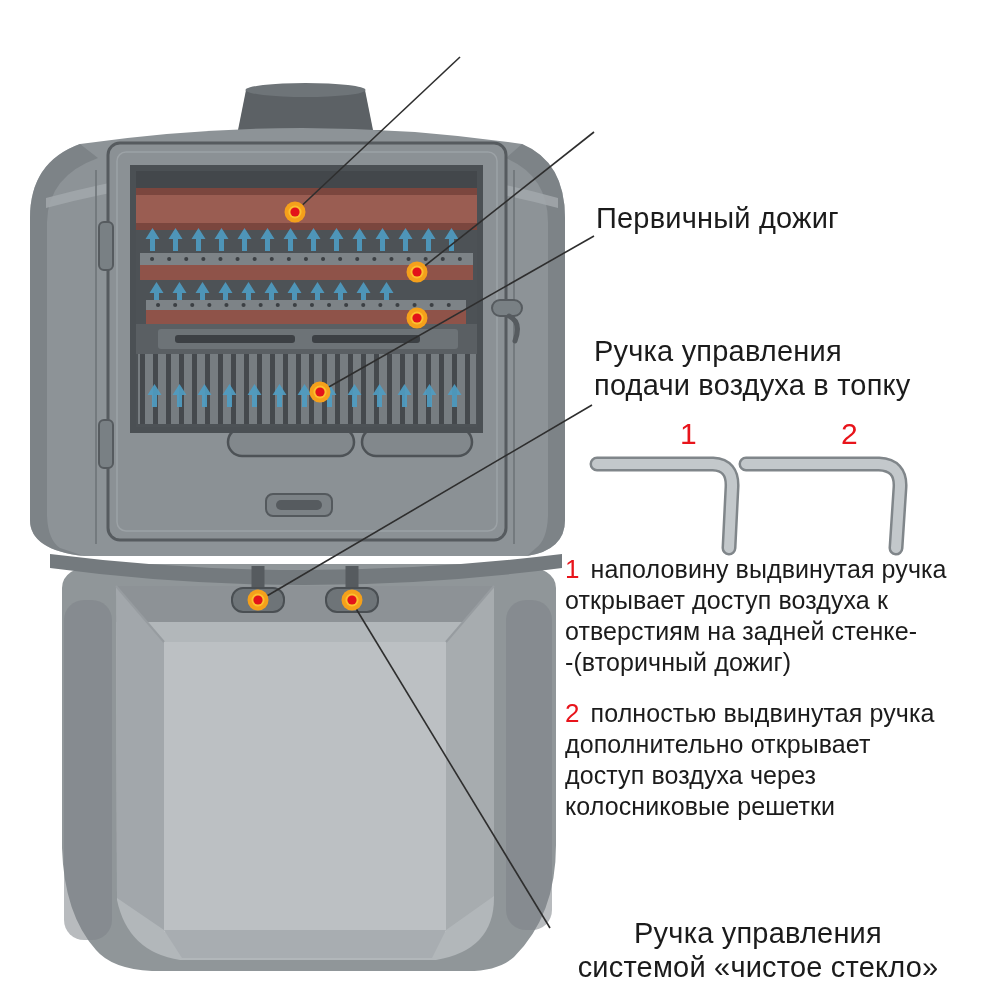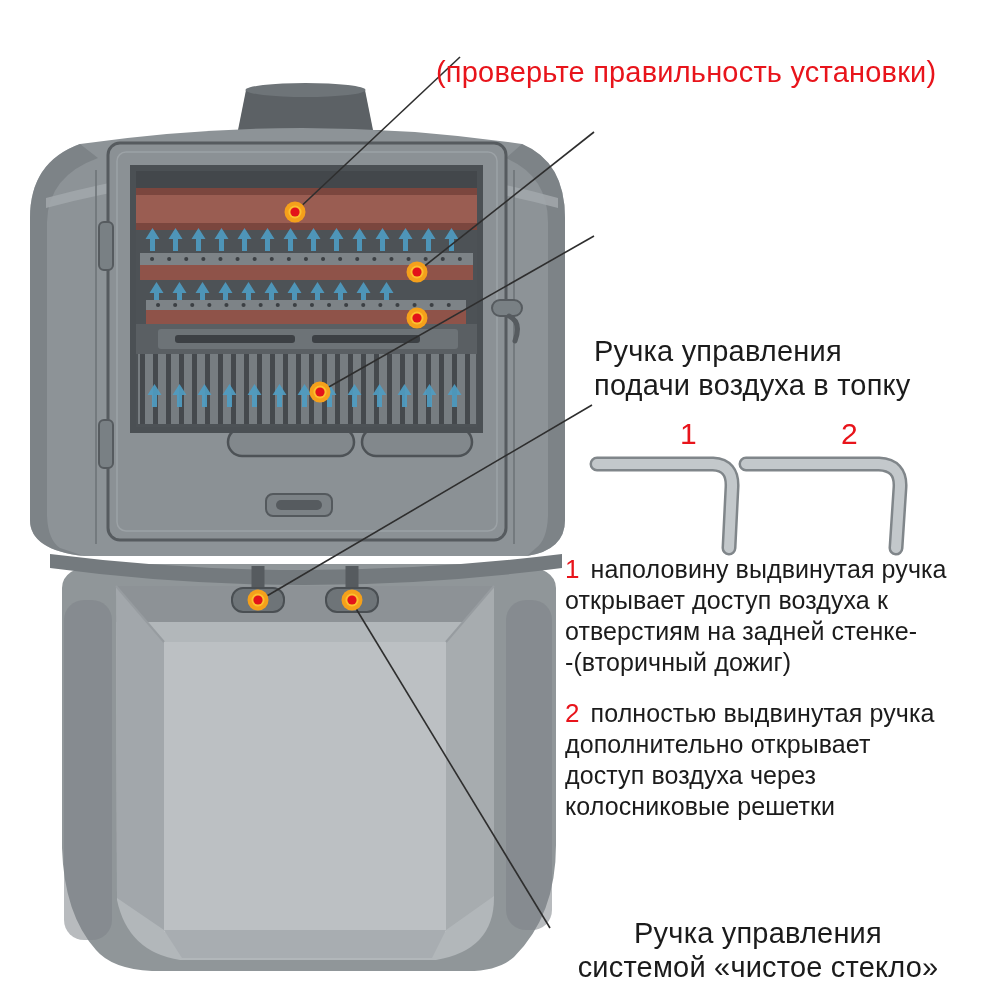--- a/index.html
+++ b/index.html
@@ -191,23 +191,23 @@
 
     <g fill="none" stroke-linecap="round" stroke-linejoin="round">
       <path d="M597,464 L713,464 Q733,465 732,487 L729,548" stroke="#80868a" stroke-width="15"></path>
       <path d="M597,464 L713,464 Q733,465 732,487 L729,548" stroke="#c3c8cb" stroke-width="10"></path>
       <path d="M746,464 L879,464 Q901,465 900,487 L896,548" stroke="#80868a" stroke-width="15"></path>
       <path d="M746,464 L879,464 Q901,465 900,487 L896,548" stroke="#c3c8cb" stroke-width="10"></path>
     </g>
   </svg>
 
 
-  <div class="lbl red" style="left:436px;top:55px">(проверьте правильность установки)</div>
-
-
+
+
+  <div class="lbl" style="left:596px;top:201px">Первичный дожиг</div>
 
   <div class="lbl" style="left:594px;top:334px">Ручка управления
 подачи воздуха в топку</div>
 
   <div class="num-big" style="left:680px;top:418px">1</div>
 
   <div class="num-big" style="left:841px;top:418px">2</div>
 
   <div class="para" style="left:565px;top:554px">
     <span class="num">1</span><span class="txt">наполовину выдвинутая ручка

